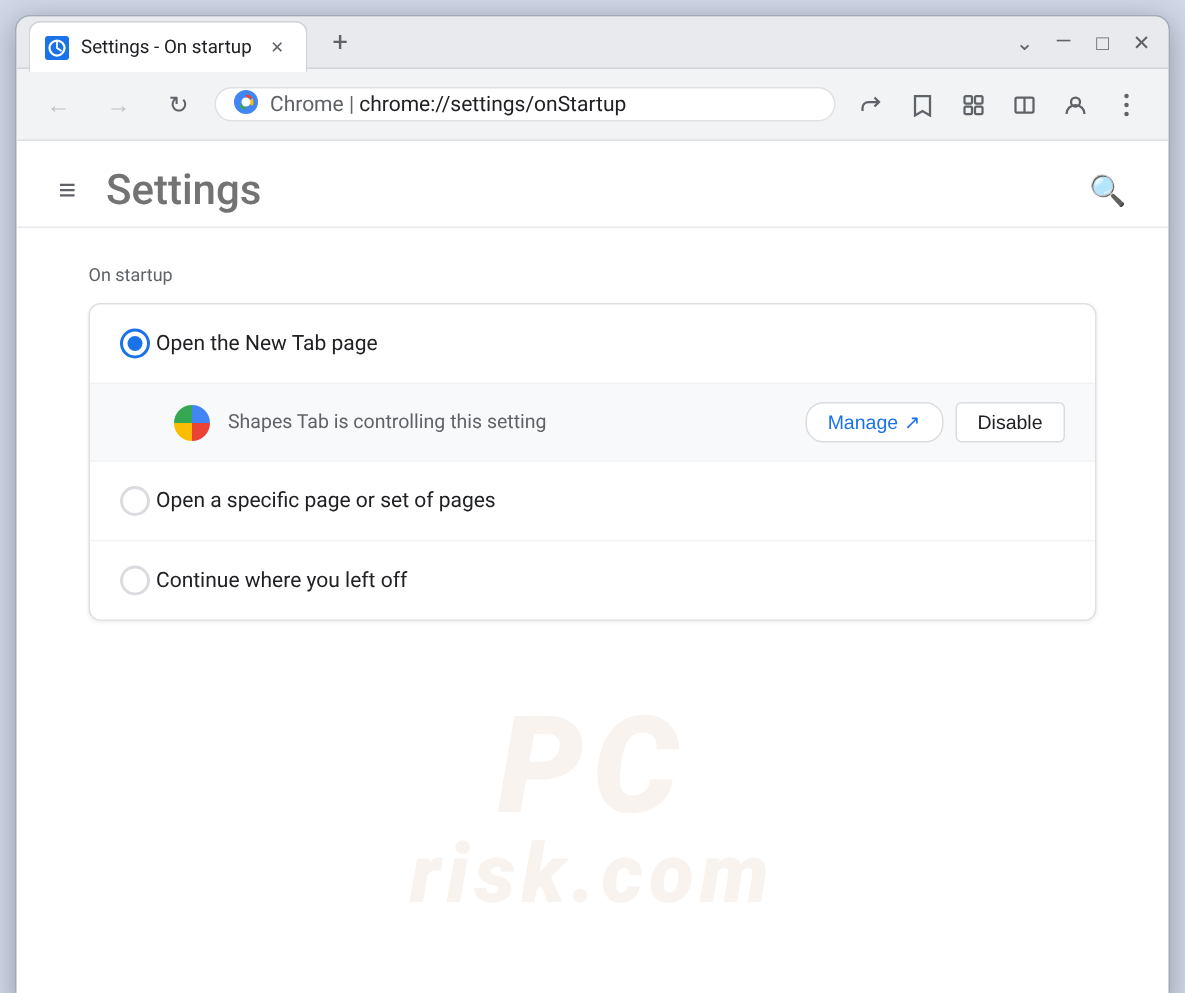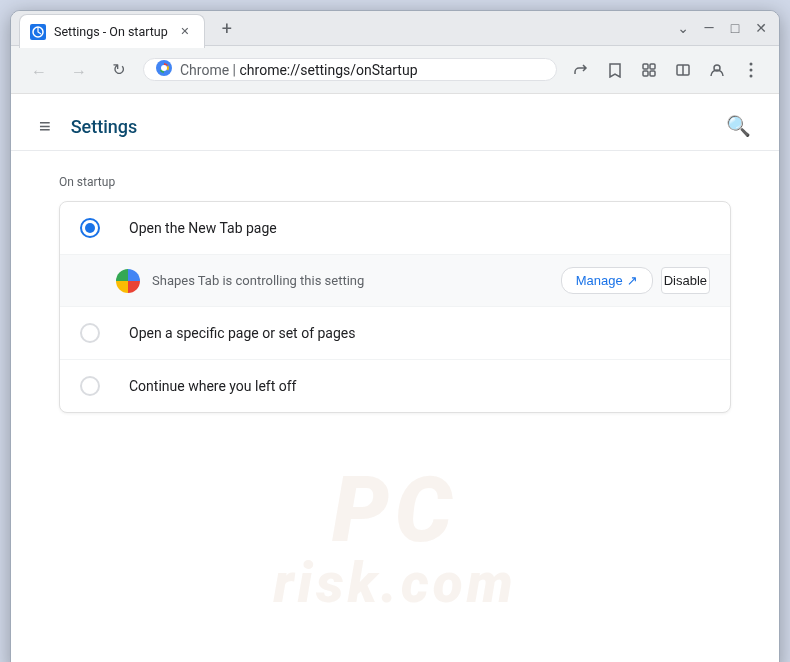--- a/index.html
+++ b/index.html
@@ -185,23 +185,23 @@
       align-items: center;
       gap: 16px;
     }
     .hamburger {
       font-size: 20px;
       color: #5f6368;
       cursor: pointer;
       padding: 4px;
     }
     .settings-title {
-      font-size: 18px;
+      font-size: 28px;
       font-weight: 500;
-      color: #0c4a6e;
+      color: #737373;
     }
     .search-icon-btn {
       font-size: 20px;
       color: #5f6368;
       cursor: pointer;
       padding: 4px;
     }
     .settings-body {
       padding: 24px 48px;
       flex: 1;
@@ -216,21 +216,21 @@
       border: 1px solid #e0e0e0;
       border-radius: 8px;
       overflow: hidden;
       background: #fff;
       box-shadow: 0 1px 3px rgba(0,0,0,0.06);
     }
     .option-item {
       display: flex;
       align-items: center;
       padding: 16px 20px;
-      gap: 29px;
+      gap: 4px;
       cursor: pointer;
       border-bottom: 1px solid #f1f3f4;
     }
     .option-item:last-child { border-bottom: none; }
     .radio-btn {
       width: 20px;
       height: 20px;
       border-radius: 50%;
       border: 2px solid #dadce0;
       display: flex;
@@ -288,21 +288,21 @@
       background: white;
       display: flex;
       align-items: center;
       gap: 4px;
     }
     .btn-disable {
       font-size: 13px;
       color: #202124;
       border: 1px solid #dadce0;
       border-radius: 4px;
-      padding: 5px 2px;
+      padding: 5px 14px;
       cursor: pointer;
       background: white;
     }
     .page-wrapper {
       position: relative;
       flex: 1;
       display: flex;
       flex-direction: column;
       overflow: hidden;
     }

